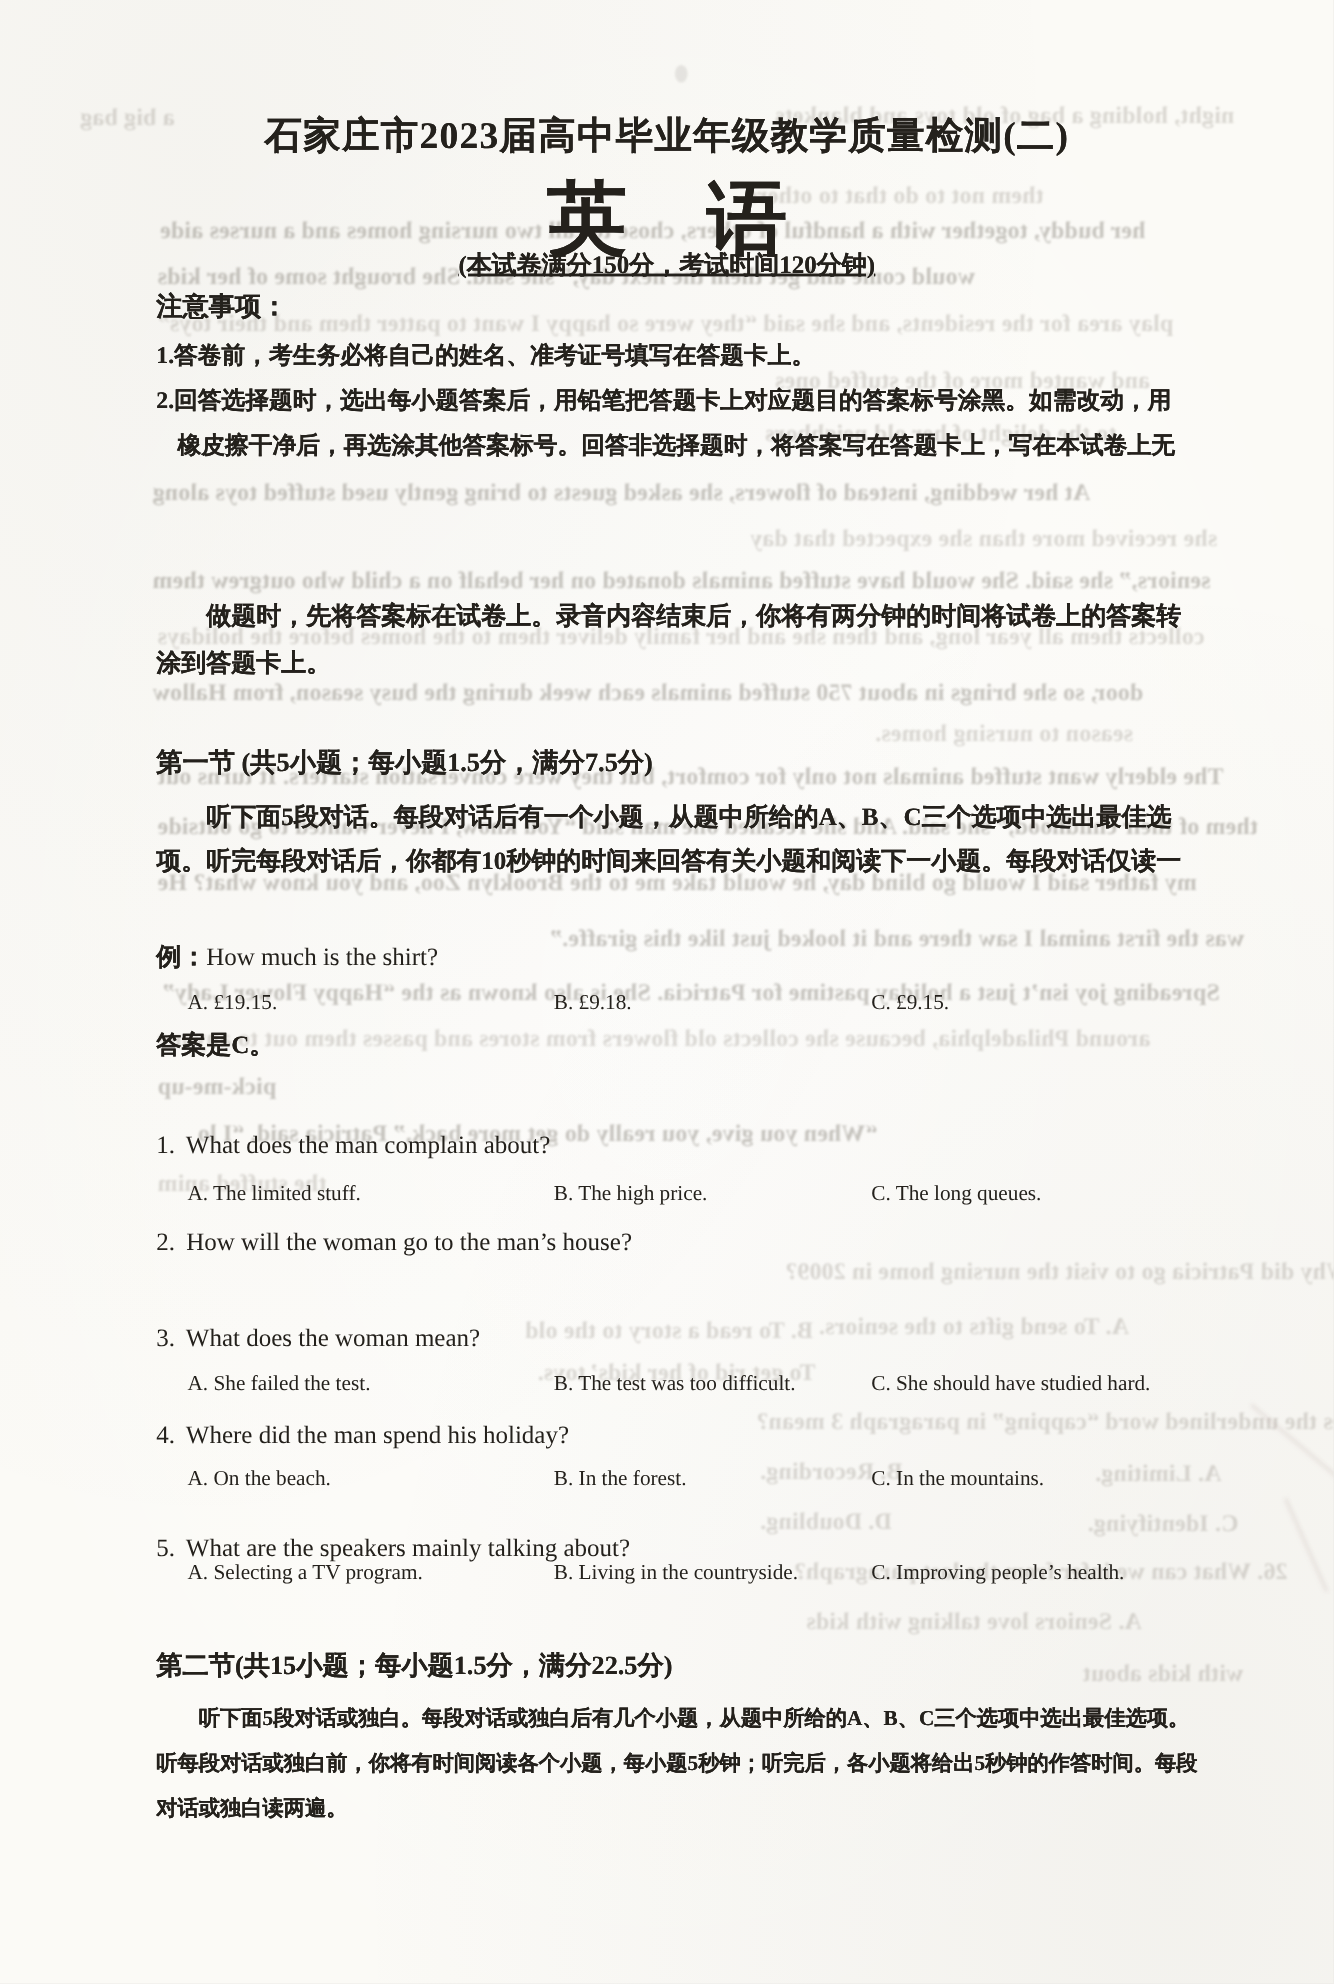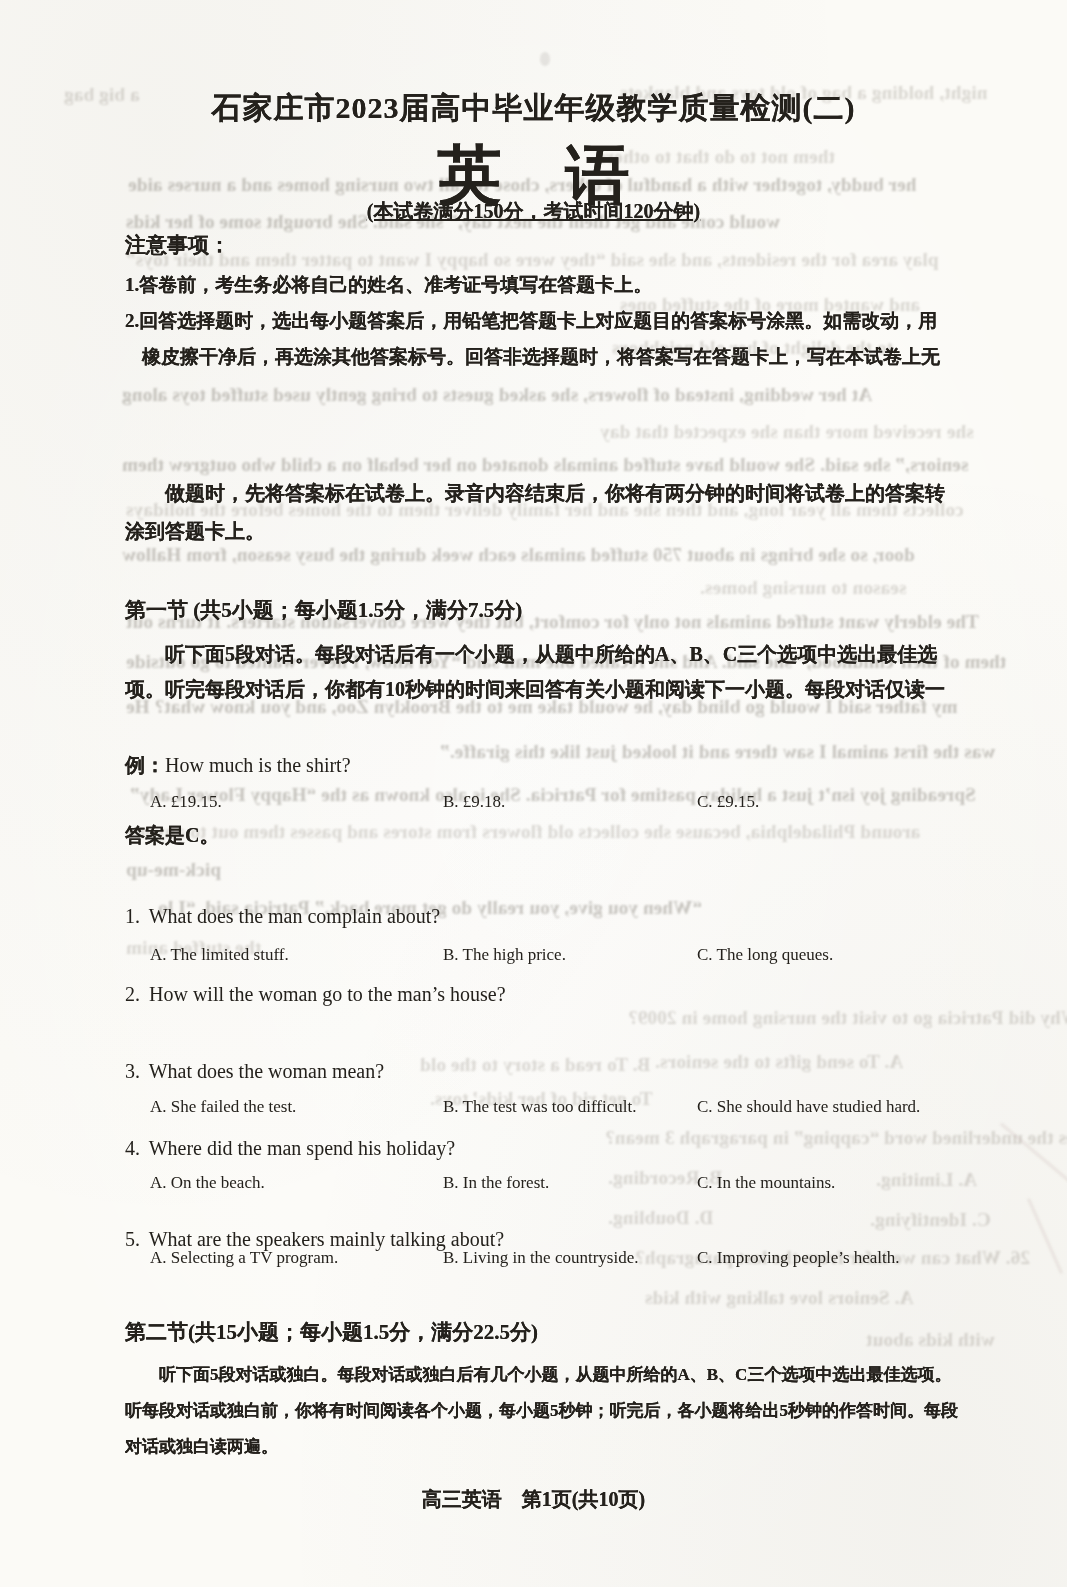--- a/index.html
+++ b/index.html
@@ -164,18 +164,17 @@
     <div class="opt-row" style="top:1248px">
       <span class="opt oa">A. Selecting a TV program.</span>
       <span class="opt ob">B. Living in the countryside.</span>
       <span class="opt oc">C. Improving people’s health.</span>
     </div>
 
     <h3 class="sec2-h cjk">第二节(共15小题；每小题1.5分，满分22.5分)</h3>
     <p class="s2 cjk">听下面5段对话或独白。每段对话或独白后有几个小题，从题中所给的A、B、C三个选项中选出最佳选项。听每段对话或独白前，你将有时间阅读各个小题，每小题5秒钟；听完后，各小题将给出5秒钟的作答时间。每段对话或独白读两遍。</p>
   </div>
 
-  <div class="footer cjk">高三英语　第1页(共10页)</div>
 
   <div class="streak streak1"></div>
   <div class="streak streak2"></div>
   <div class="smudge"></div>
 </div>
 
 </body></html>

